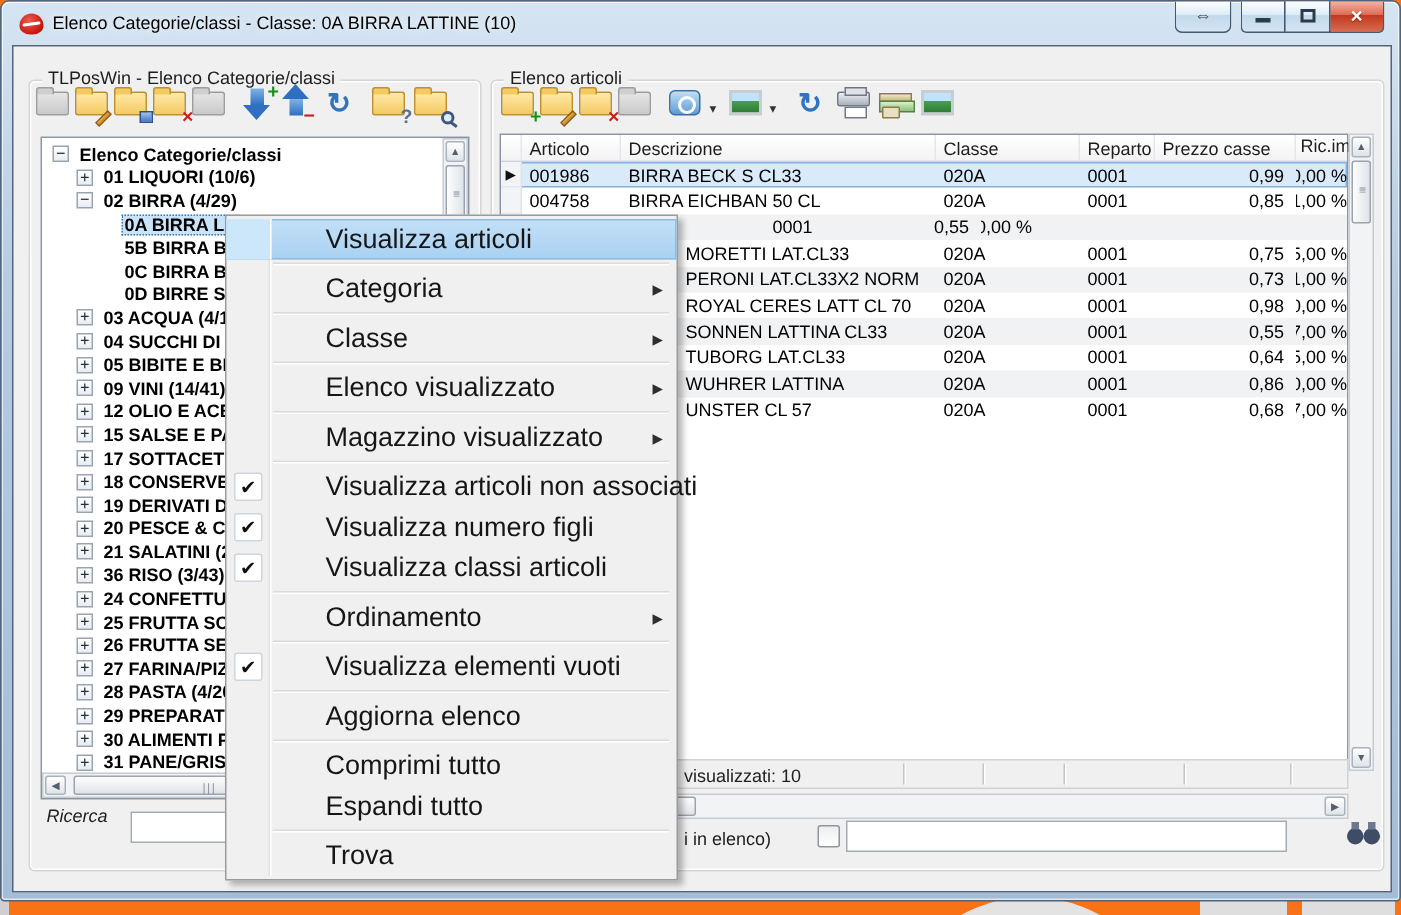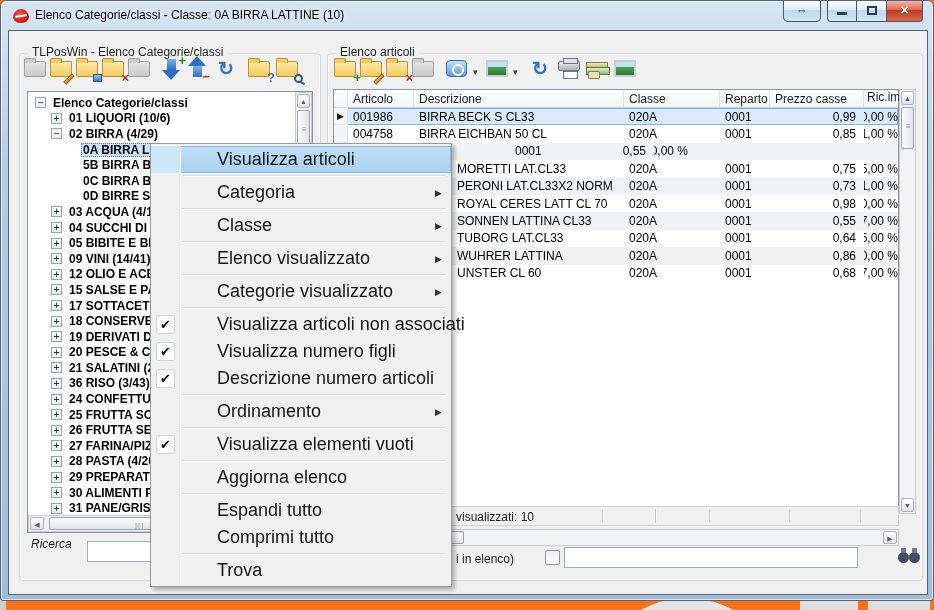--- a/index.html
+++ b/index.html
@@ -516,21 +516,21 @@
             <div class="td c3">020A</div>
             <div class="td c4">0001</div>
             <div class="td c5">0,86</div>
             <div class="td c6">
               <span class="numclip">0,00 %</span>
             </div>
           </div>
         <div class="tr">
             <div class="markcell"></div>
             <div class="td c1"></div>
-            <div class="td c2 clip">UNSTER CL 60</div>
+            <div class="td c2 clip">UNSTER CL 57</div>
             <div class="td c3">020A</div>
             <div class="td c4">0001</div>
             <div class="td c5">0,68</div>
             <div class="td c6">
               <span class="numclip">7,00 %</span>
             </div>
           </div>
       </div>
     </div>
 
@@ -577,56 +577,56 @@
         <span class="lab">Classe</span>
         <span class="subarr">▶</span>
       </div>
     <div class="msep"></div>
     <div class="mi">
         <span class="lab">Elenco visualizzato</span>
         <span class="subarr">▶</span>
       </div>
     <div class="msep"></div>
     <div class="mi">
-        <span class="lab">Categorie visualizzato</span>
+        <span class="lab">Magazzino visualizzato</span>
         <span class="subarr">▶</span>
       </div>
     <div class="msep"></div>
     <div class="mi">
         <span class="chk">✔</span>
         <span class="lab">Visualizza articoli non associati</span>
       </div>
     <div class="mi">
         <span class="chk">✔</span>
         <span class="lab">Visualizza numero figli</span>
       </div>
     <div class="mi">
         <span class="chk">✔</span>
-        <span class="lab">Descrizione numero articoli</span>
+        <span class="lab">Visualizza classi articoli</span>
       </div>
     <div class="msep"></div>
     <div class="mi">
         <span class="lab">Ordinamento</span>
         <span class="subarr">▶</span>
       </div>
     <div class="msep"></div>
     <div class="mi">
         <span class="chk">✔</span>
         <span class="lab">Visualizza elementi vuoti</span>
       </div>
     <div class="msep"></div>
     <div class="mi">
         <span class="lab">Aggiorna elenco</span>
       </div>
     <div class="msep"></div>
     <div class="mi">
+        <span class="lab">Comprimi tutto</span>
+      </div>
+    <div class="mi">
         <span class="lab">Espandi tutto</span>
       </div>
-    <div class="mi">
-        <span class="lab">Comprimi tutto</span>
-      </div>
     <div class="msep"></div>
     <div class="mi">
         <span class="lab">Trova</span>
       </div>
   </div>
 
 </div>
 
 </body></html>

